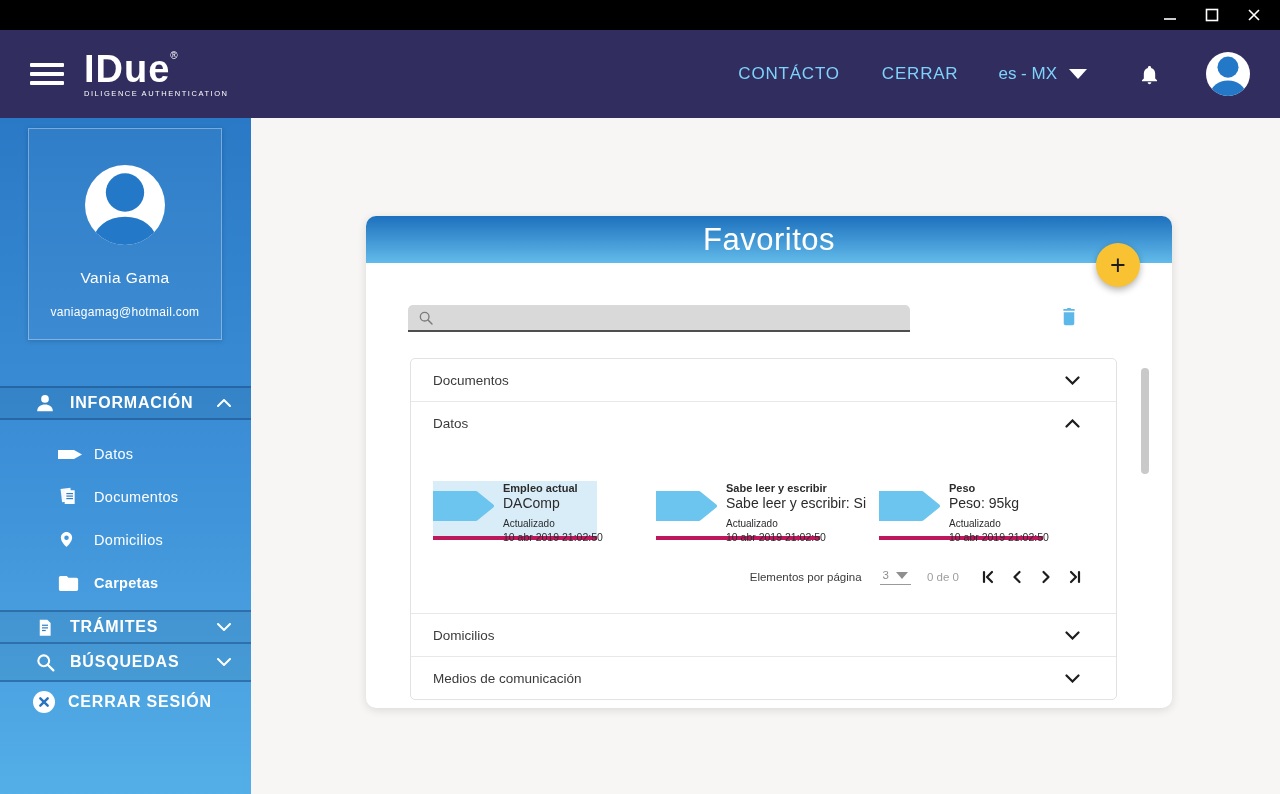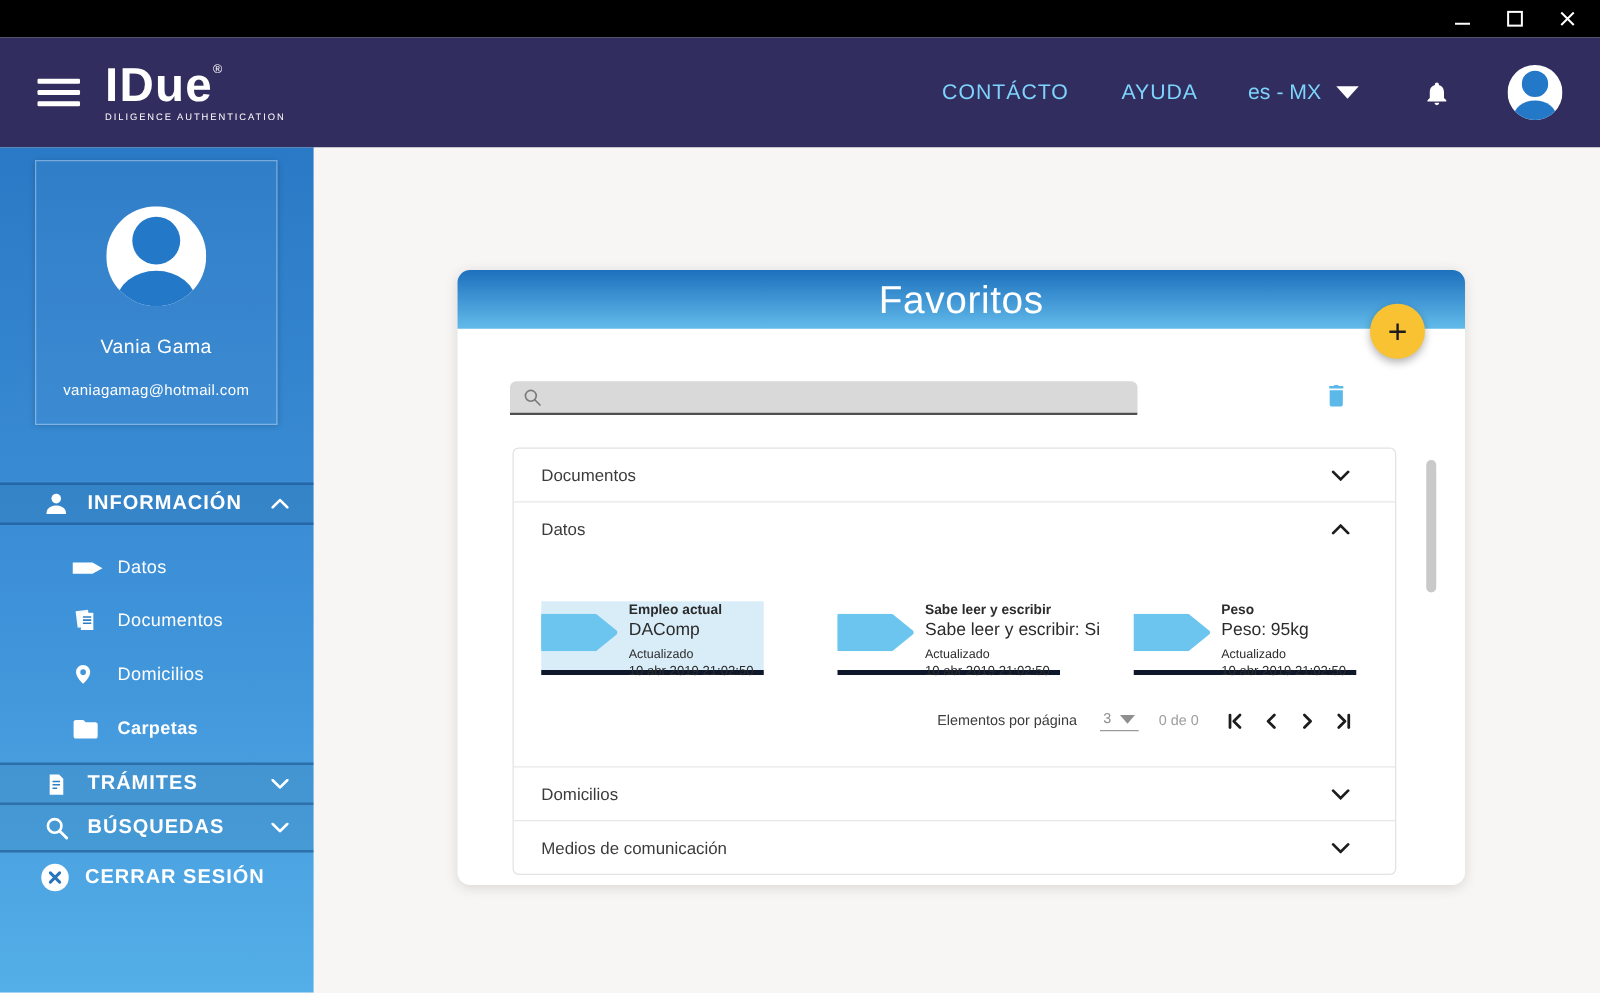--- a/index.html
+++ b/index.html
@@ -76,21 +76,21 @@
   .accordion { position:absolute; left:44px; top:142px; width:707px; background:#fff;
     border:1px solid #e2e2e2; border-radius:5px; }
   .acc-row { height:43px; display:flex; align-items:center; justify-content:space-between;
     padding:0 36px 0 22px; cursor:pointer; }
   .acc-row.bt { border-top:1px solid #e8e8e8; }
   .acc-row.bb { border-bottom:1px solid #e8e8e8; }
   .acc-label { font-size:13.5px; color:#3b3b3b; }
 
   .datos-body { padding:36px 22px 28px; }
   .cards-row { display:flex; gap:59px; }
-  .fav-card { width:178px; height:59px; position:relative; border-bottom:4px solid #0f172a; cursor:pointer; }
+  .fav-card { width:164px; height:59px; position:relative; border-bottom:4px solid #be185d; cursor:pointer; }
   .fav-card.highlight { background:#d9edf9; }
   .card-arrow { position:absolute; left:0; top:10px; }
   .fav-text { margin-left:70px; padding-top:1px; color:#2b2b2b; line-height:1.22; }
   .fav-title { font-size:11px; font-weight:bold; white-space:nowrap; }
   .fav-sub { font-size:14px; white-space:nowrap; }
   .fav-upd { font-size:10px; margin-top:6px; }
   .fav-time { font-size:10.5px; white-space:nowrap; }
 
   .pagination { display:flex; align-items:center; justify-content:flex-end;
     margin-top:29px; padding-right:12px; font-size:11.5px; color:#3c3c3c; }
@@ -135,21 +135,21 @@
     <div class="brand">
       <div class="brand-row">
         <span class="brand-name">IDue</span>
         <span class="brand-reg">®</span>
       </div>
       <div class="brand-tagline">DILIGENCE AUTHENTICATION</div>
     </div>
   </div>
   <div class="appbar-right">
     <span class="nav-link">CONTÁCTO</span>
-    <span class="nav-link">AYUDA</span>
+    <span class="nav-link">CERRAR</span>
     <div class="lang-select">
       <span>es - MX</span>
       <span class="caret-down"></span>
     </div>
     <div class="bell-wrap">
       <svg width="21" height="23" viewBox="0 0 24 24" fill="#fff">
         <path d="M12 23c1.2 0 2.1-.9 2.1-2.1H9.9C9.9 22.1 10.8 23 12 23zm6.5-6.5v-5.3c0-3.2-1.7-5.9-4.7-6.6V3.8c0-.9-.8-1.6-1.8-1.6s-1.8.7-1.8 1.6v.8c-3 .7-4.7 3.4-4.7 6.6v5.3L3.4 18.6v1h17.2v-1l-2.1-2.1z"></path>
       </svg>
     </div>
     <div class="avatar-wrap">

